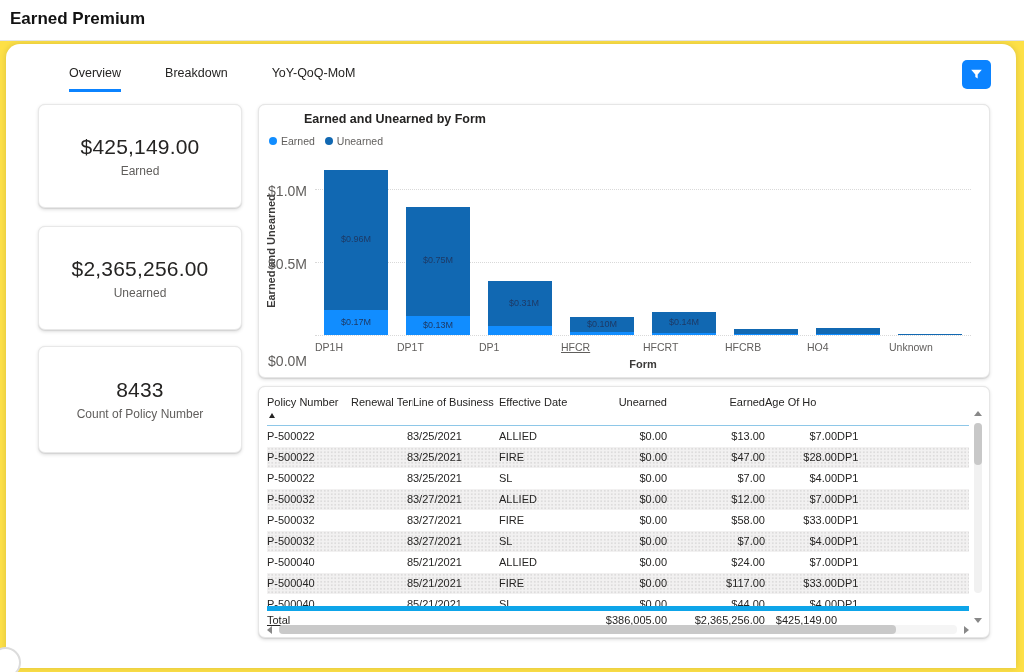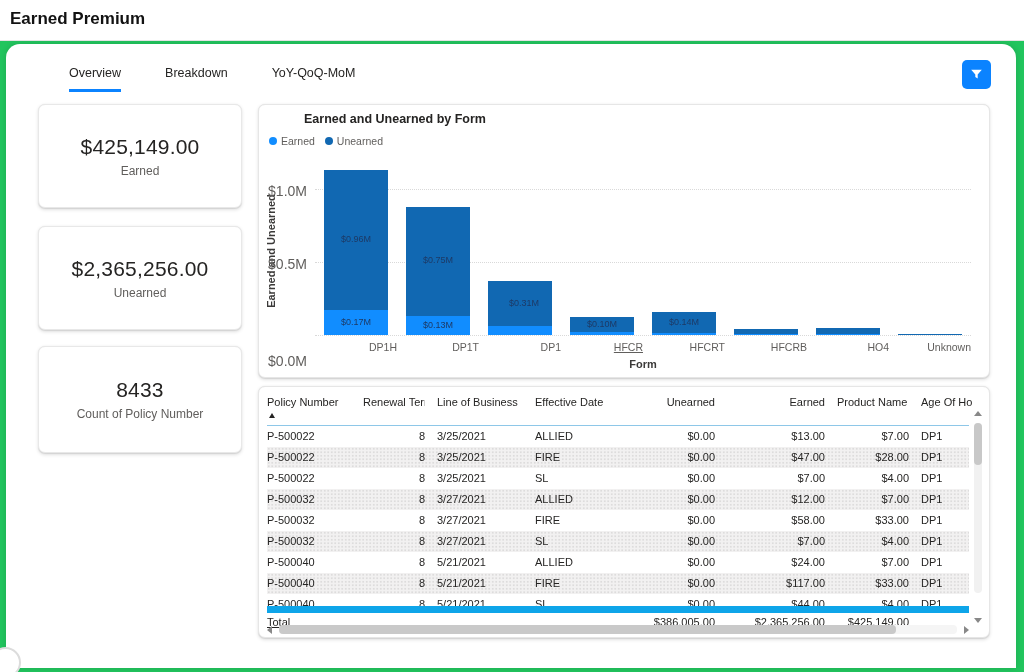--- a/index.html
+++ b/index.html
@@ -1,16 +1,16 @@
 <!DOCTYPE html>
 <html><head>
 <meta charset="utf-8">
 <style>
   html,body{margin:0;padding:0;background:#fff;}
-  .page{position:relative;width:1024px;height:672px;overflow:hidden;background:#22c55e;
+  .page{position:relative;width:1024px;height:672px;overflow:hidden;background:#fde047;
         font-family:"Liberation Sans","DejaVu Sans",sans-serif;color:#252423;}
   
   .topbar{position:absolute;left:0;top:0;width:1024px;height:40px;background:#fff;
           border-bottom:1px solid #e3e3e3;z-index:6;}
   .topbar .title{position:absolute;left:10px;top:9px;font-size:17px;font-weight:700;color:#121212;}
   
   .canvas{position:absolute;left:6px;top:44px;width:1010px;height:624px;background:#fff;
           border-radius:14px 14px 0 0;box-shadow:0 0 6px rgba(0,0,0,.14);}
   
   .cut-circle{position:absolute;left:-10px;top:647px;width:27px;height:27px;border:2px solid #dcdcdc;
@@ -40,36 +40,36 @@
   .legend-dot{width:8px;height:8px;border-radius:50%;}
   .legend-label{font-size:10.5px;color:#605e5c;}
   
   .gridline{position:absolute;height:0;border-top:1px dotted #d9d9d9;}
   .ytick{position:absolute;width:40px;text-align:right;font-size:14px;color:#605e5c;}
   .y-title{position:absolute;left:6px;top:234px;width:176px;text-align:center;
            transform:rotate(-90deg);transform-origin:0 0;font-size:11px;font-weight:700;color:#3b3a39;}
   .x-title{position:absolute;font-size:11px;font-weight:700;color:#3b3a39;text-align:center;}
   .bar-seg{position:absolute;cursor:pointer;}
   .bar-label{position:absolute;font-size:9px;color:#1d3a66;text-align:center;white-space:nowrap;}
-  .xcat{position:absolute;font-size:10.5px;color:#605e5c;text-align:right;white-space:nowrap;}
-  
-  .tgrid{display:grid;grid-template-columns:84px 62px 86px 90px 78px 98px 72px 90px 46px;gap:12px;}
+  .xcat{position:absolute;font-size:10.5px;color:#605e5c;text-align:left;white-space:nowrap;}
+  
+  .tgrid{display:grid;grid-template-columns:84px 62px 86px 90px 78px 98px 72px 90px 46px;}
   .thead{position:absolute;left:8px;top:0;right:20px;height:38px;border-bottom:1px solid #8ec7e8;}
   .th{font-size:11px;color:#252423;line-height:30px;white-space:nowrap;overflow:hidden;position:relative;cursor:pointer;}
   .th .sort-asc{position:absolute;left:2px;top:26px;width:0;height:0;
                 border-left:3.5px solid transparent;border-right:3.5px solid transparent;
                 border-bottom:5px solid #252423;}
   .tbody{position:absolute;left:8px;top:39px;right:20px;}
   .trow{height:21px;cursor:pointer;}
   .trow.striped{background-color:#f2f1f1;
       background-image:radial-gradient(#dddcdc .7px,transparent .8px);background-size:3.5px 3.5px;}
   .td{font-size:11px;color:#252423;line-height:21px;white-space:nowrap;overflow:hidden;}
   .a-r{text-align:right;}
   .partial-clip{height:13px;overflow:hidden;}
-  .total-row{position:absolute;left:8px;right:20px;top:219px;height:20px;border-top:7px solid #0ea5e9;text-decoration:underline;}
+  .total-row{position:absolute;left:8px;right:20px;top:219px;height:20px;border-top:5px solid #0ea5e9;text-decoration:underline;}
   .total-row .td{line-height:19px;}
   
   .vrail{position:absolute;right:5px;top:0;width:11px;height:250px;}
   .tri{width:0;height:0;position:absolute;cursor:pointer;}
   .tri-up{border-left:4px solid transparent;border-right:4px solid transparent;border-bottom:5px solid #888;left:1px;top:24px;}
   .tri-down{border-left:4px solid transparent;border-right:4px solid transparent;border-top:5px solid #888;left:1px;top:231px;}
   .vtrack{position:absolute;left:1px;top:36px;width:8px;height:170px;background:#f1f1f1;border-radius:4px;}
   .vthumb{position:absolute;left:0;top:0;width:8px;height:42px;background:#c8c8c8;border-radius:4px;cursor:pointer;}
   .hrail{position:absolute;left:8px;right:20px;bottom:3px;height:9px;}
   .tri-left{border-top:4px solid transparent;border-bottom:4px solid transparent;border-right:5px solid #888;left:0;top:1px;}
@@ -170,21 +170,20 @@
     </div>
 
     <div class="panel" id="table-panel">
       <div class="thead tgrid" id="thead">
           <div class="th">Policy Number<div class="sort-asc"></div></div>
           <div class="th a-r">Renewal Term</div>
           <div class="th">Line of Business</div>
           <div class="th">Effective Date</div>
           <div class="th a-r">Unearned</div>
           <div class="th a-r">Earned</div>
-          <div class="th">Product Name</div>
           <div class="th">Age Of Ho</div>
         </div>
       <div class="tbody" id="tbody">
           <div class="trow tgrid">
             <div class="td">P-500022</div>
             <div class="td a-r">8</div>
             <div class="td">3/25/2021</div>
             <div class="td">ALLIED</div>
             <div class="td a-r">$0.00</div>
             <div class="td a-r">$13.00</div>

